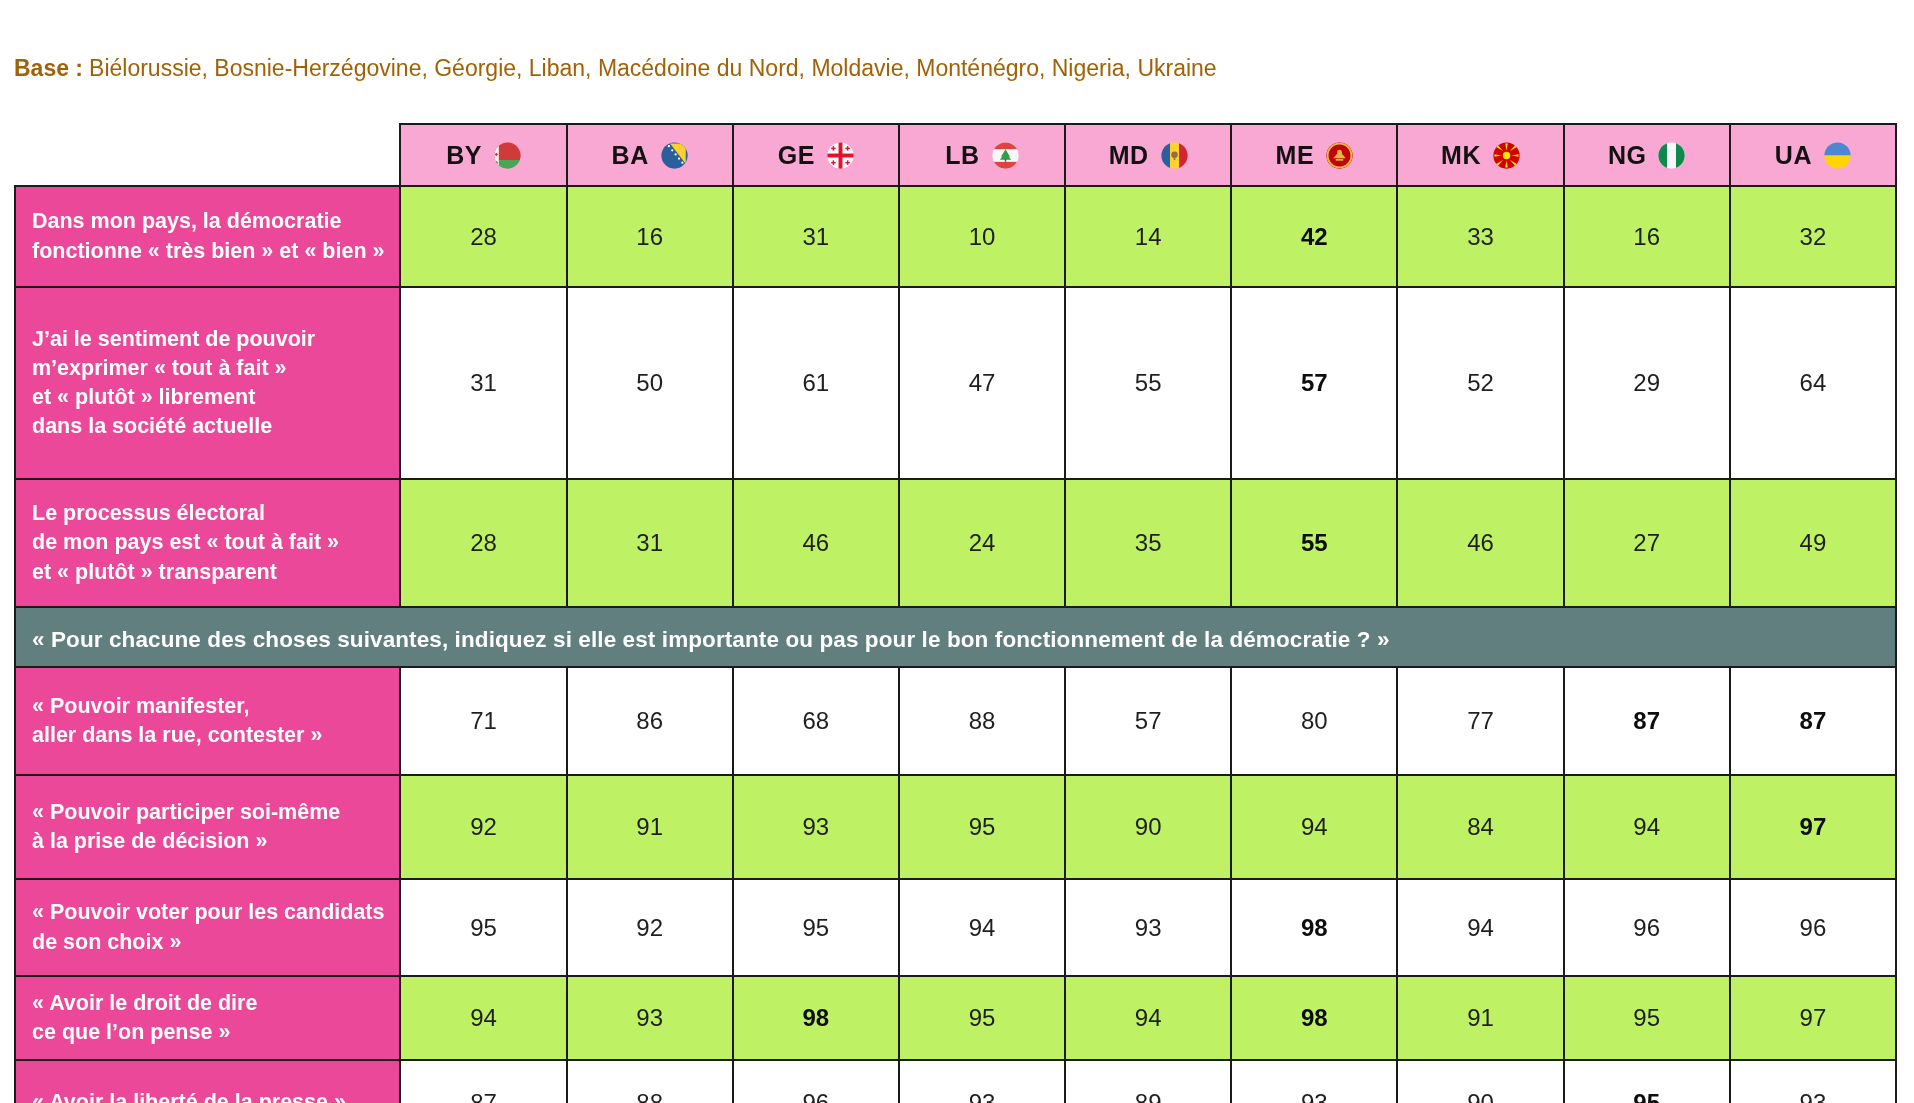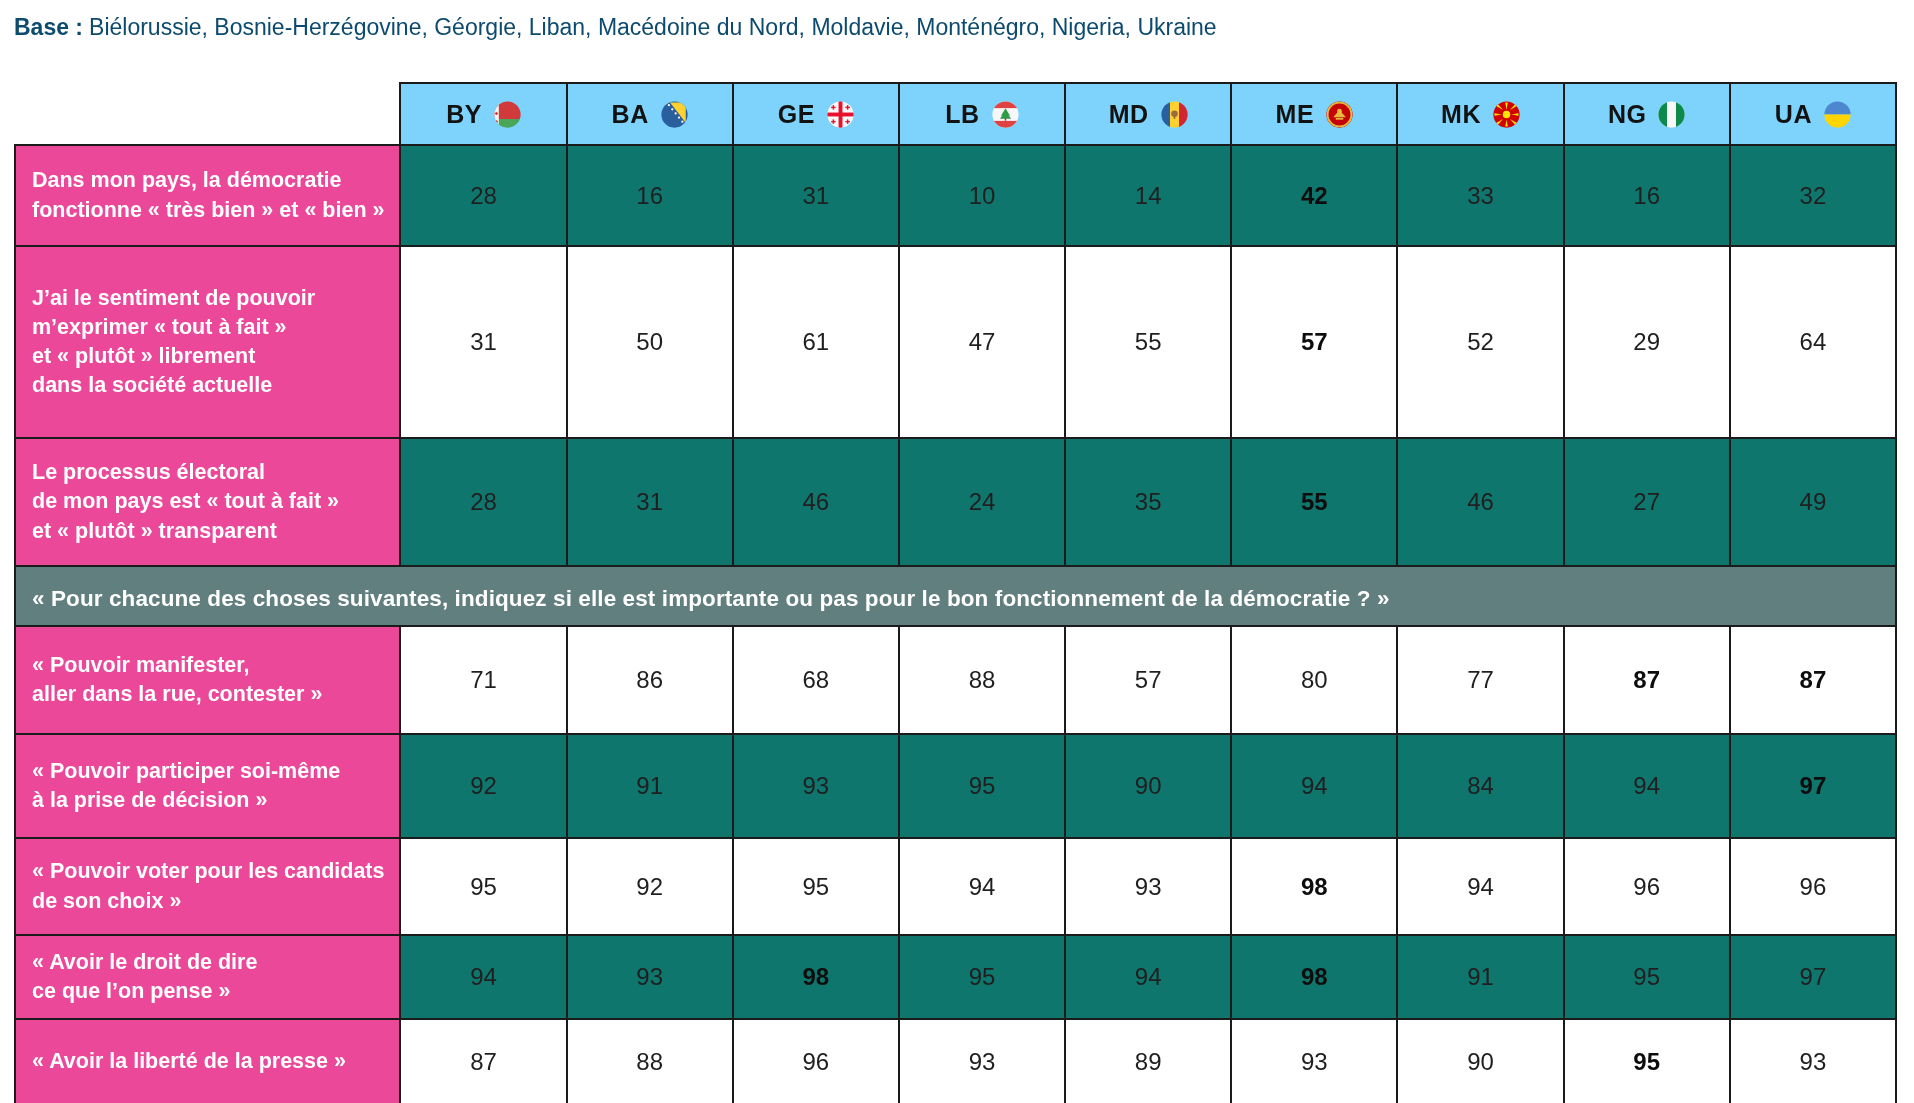--- a/index.html
+++ b/index.html
@@ -11,37 +11,38 @@
     height: 1103px;
     overflow: hidden;
     box-sizing: border-box;
     padding: 12px 0 0 14px;
     font-family: "Liberation Sans", "DejaVu Sans", sans-serif;
     color: #111111;
   }
   .base-line {
     font-size: 23px;
     line-height: 30px;
-    color: #0c4a6e;
+    color: #a16207;
+    margin-top: 41px;
   }
   .base-line .b { font-weight: 700; margin-right: 6px; }
 
   table.survey {
     border-collapse: collapse;
     table-layout: fixed;
     width: 1883px;
     margin-top: 40px;
   }
   table.survey td, table.survey th {
     border: 2px solid #1b1b1b;
     box-sizing: border-box;
   }
   th.country {
     height: 62px;
-    background: #7dd3fc;
+    background: #f9a8d4;
     font-size: 25px;
     font-weight: 700;
     color: #121212;
     border-bottom: 4px solid #1b1b1b;
     vertical-align: middle;
   }
   th.country .hdr {
     display: flex;
     align-items: center;
     justify-content: center;
@@ -62,21 +63,21 @@
     white-space: pre-line;
     vertical-align: middle;
   }
   td.val {
     text-align: center;
     vertical-align: middle;
     font-size: 24px;
     color: #1f1f1f;
     background: #ffffff;
   }
-  td.val.shaded { background: #0f766e; }
+  td.val.shaded { background: #bef264; }
   td.val.max { font-weight: 700; color: #0d0d0d; }
   tr.section td {
     background: #617f7e;
     color: #ffffff;
     font-weight: 700;
     font-size: 22.5px;
     padding: 19px 14px 13px 16px;
     letter-spacing: 0.1px;
   }
   svg.flag {

